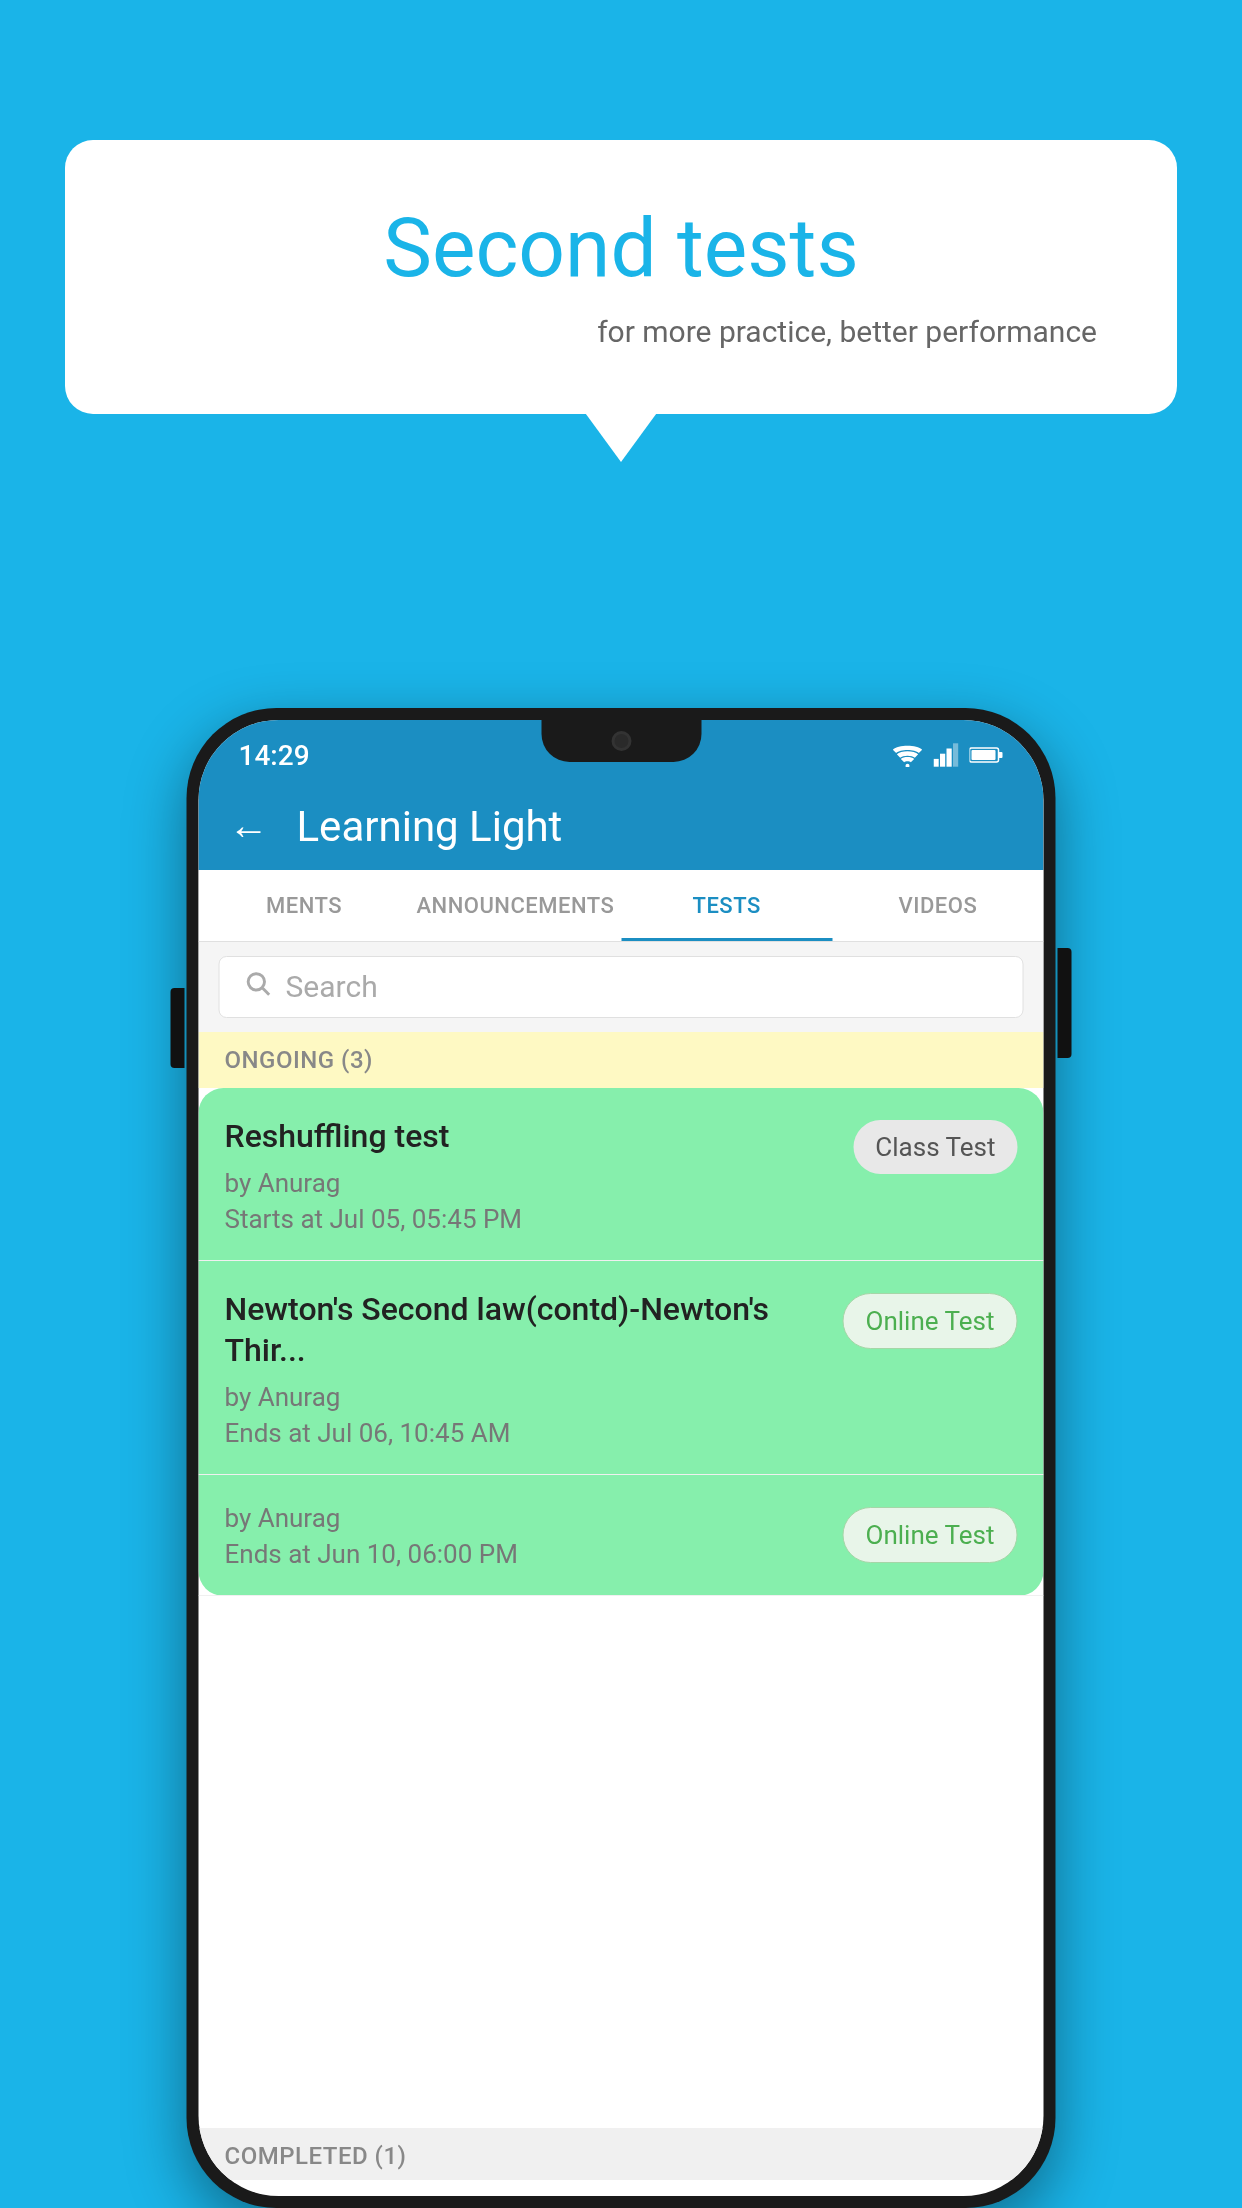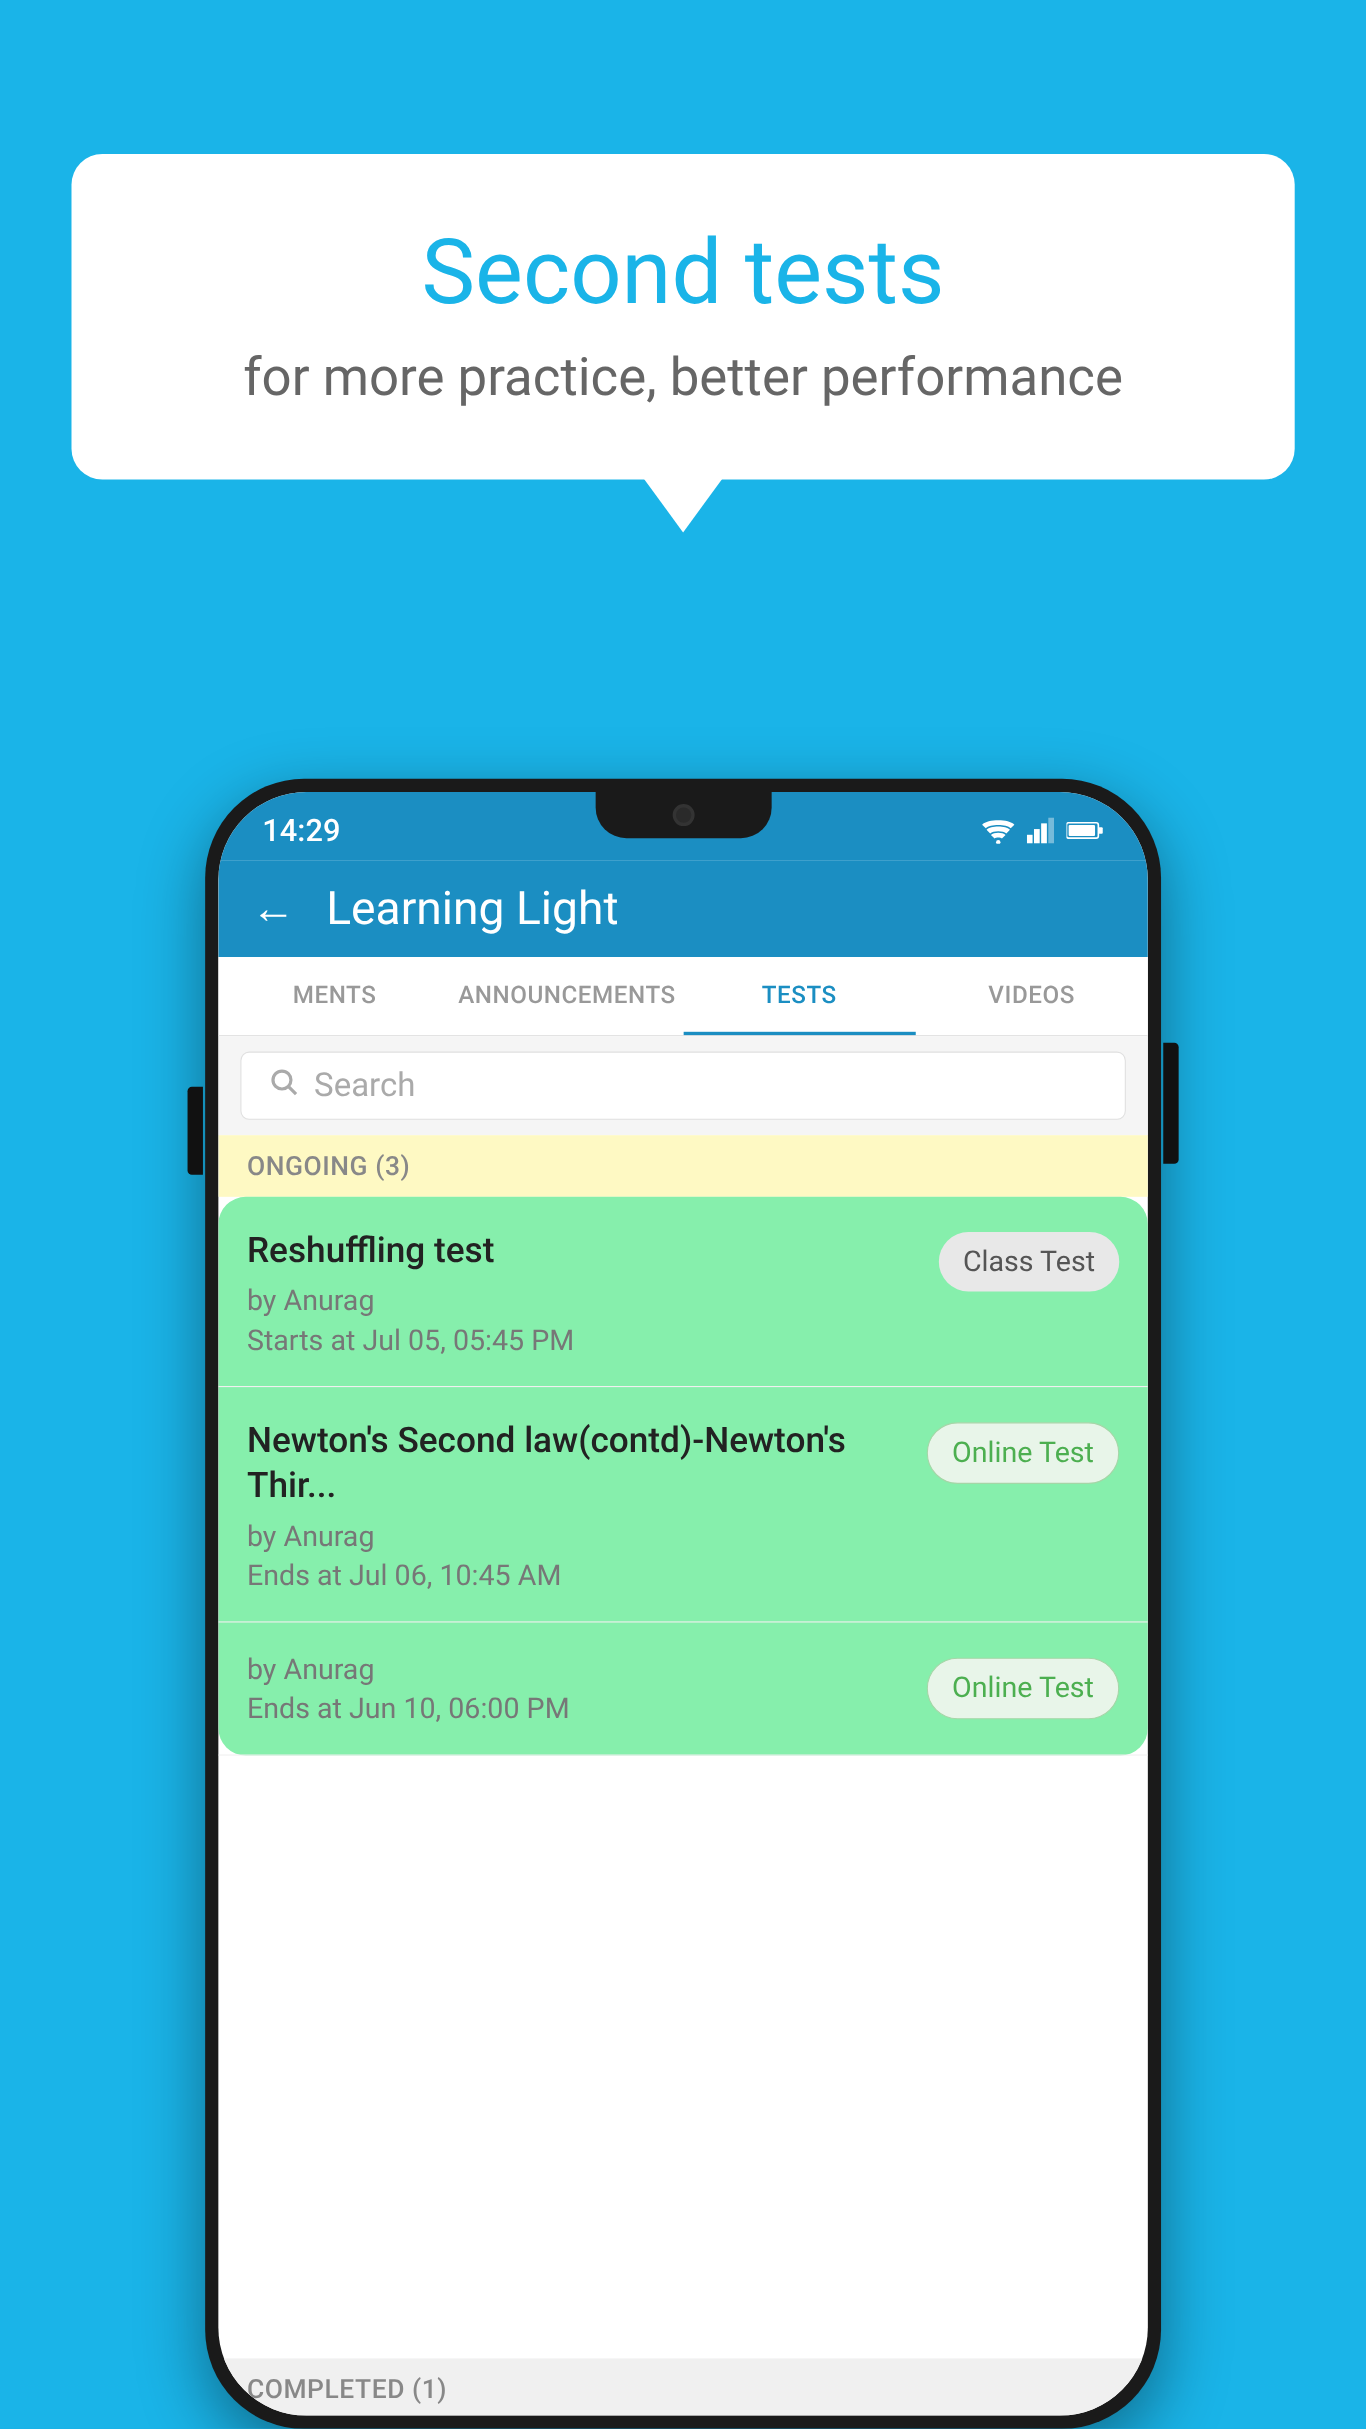--- a/index.html
+++ b/index.html
@@ -43,23 +43,24 @@
     }
 
     .bubble-title {
       font-size: 82px;
       color: #1ab4e8;
       font-weight: 400;
       margin-bottom: 18px;
     }
 
     .bubble-subtitle {
-      font-size: 48px;
+      font-size: 30px;
       color: #666;
       font-weight: 400;
+      text-align: right;
     }
 
     
     .phone-frame {
       position: absolute;
       bottom: 0;
       left: 50%;
       transform: translateX(-50%);
       width: 869px;
       height: 1500px;
@@ -407,19 +408,19 @@
         <div class="test-item">
           <div class="test-info">
             <div class="test-by">by Anurag</div>
             <div class="test-time">Ends at  Jun 10, 06:00 PM</div>
           </div>
           <div class="badge badge-online">Online Test</div>
         </div>
 
       </div>
 
-      <div class="section-header" style="position: absolute; bottom: 0; left: 0; right: 0; background: #f0f0f0; padding: 14px 26px; height: 52px; overflow: hidden;">
+      <div class="section-header" style="position: absolute; bottom: 16px; left: 0; right: 0; background: #f0f0f0; padding: 14px 26px; height: 52px; overflow: hidden;">
         <span class="section-title">COMPLETED (1)</span>
       </div>
 
     </div>
   </div>
 </div>
 
 </body></html>

